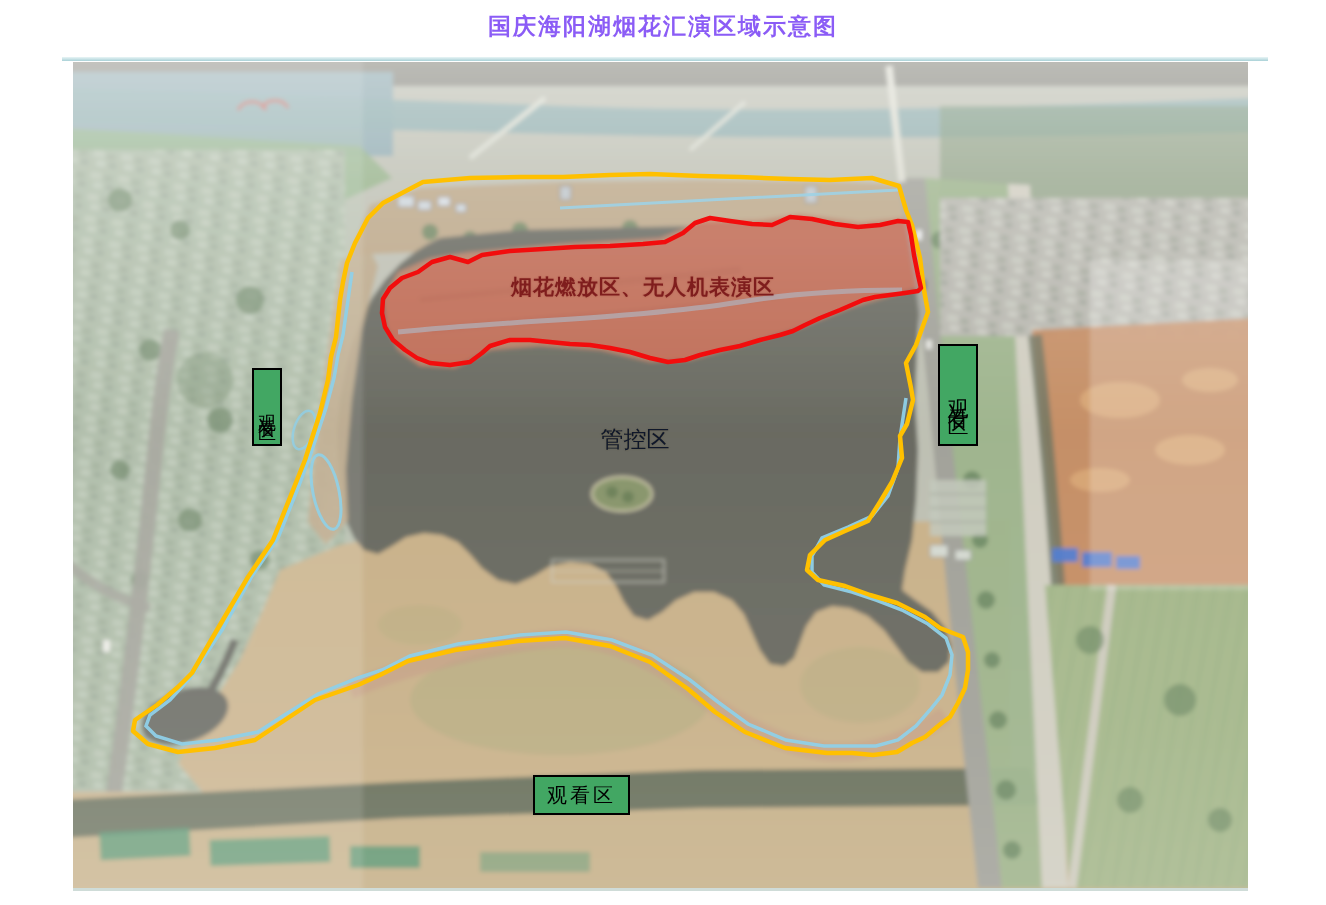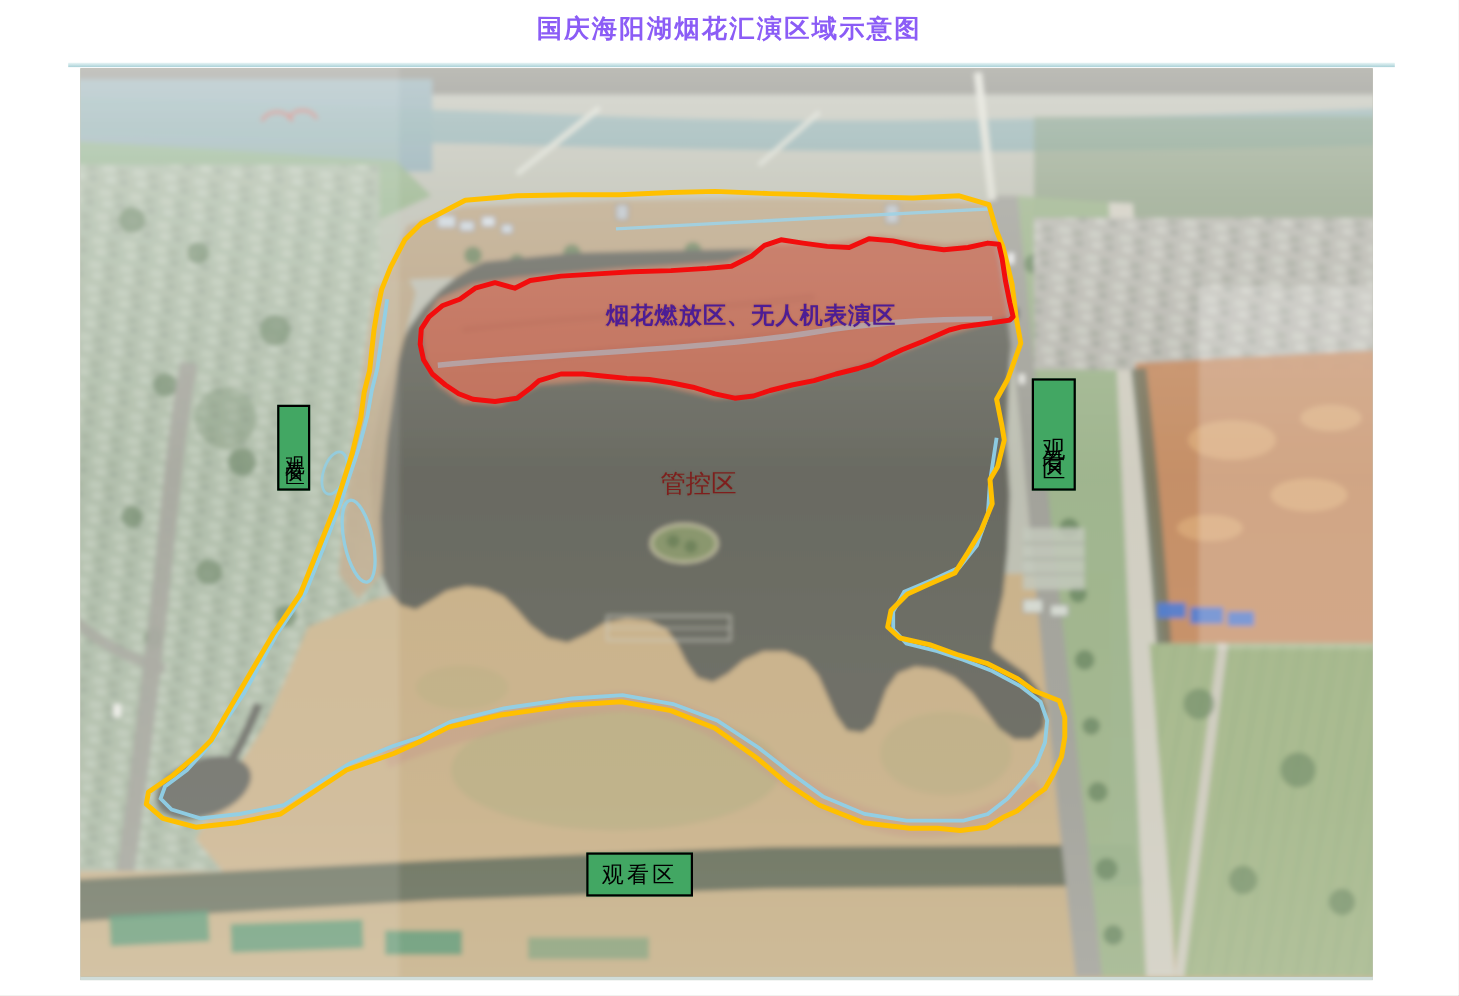--- a/index.html
+++ b/index.html
@@ -6,24 +6,24 @@
   .stage{position:relative;width:1326px;height:905px;background:#ffffff;overflow:hidden;
          font-family:"Liberation Sans",sans-serif;}
   .title{position:absolute;top:11px;left:0;width:100%;text-align:center;
          font-size:23px;font-weight:600;letter-spacing:2px;color:#8b5cf6;}
   .rule{position:absolute;top:57px;left:62px;width:1206px;height:4px;
         background:linear-gradient(180deg,#e9f5f6,#a9d1d7);}
   .photo{position:absolute;left:73px;top:62px;width:1175px;height:826px;
          background:#b7b9ab;overflow:hidden;border-bottom:3px solid #cfdcd8;}
   .photo svg{position:absolute;left:0;top:0;}
   .maplabel{position:absolute;font-family:"DejaVu Serif","Liberation Serif",serif;}
-  .fireworks-label{left:438px;top:211px;width:304px;text-align:right;
-        font-size:21px;color:#4c1d95;letter-spacing:1px;font-weight:600;text-shadow:0 0 2px rgba(120,0,0,.25);}
+  .fireworks-label{left:438px;top:211px;width:304px;text-align:left;
+        font-size:21px;color:#7f1d1d;letter-spacing:1px;font-weight:600;text-shadow:0 0 2px rgba(120,0,0,.25);}
   .control-label{left:506px;top:362px;width:112px;text-align:center;
-        font-size:23px;color:#7f1d1d;text-shadow:0 0 2px rgba(90,70,0,.3);}
+        font-size:23px;color:#0f172a;text-shadow:0 0 2px rgba(90,70,0,.3);}
   .vbox,.hbox{position:absolute;background:#42a763;border:2px solid #000;
         display:flex;align-items:center;justify-content:center;color:#000;
         font-family:"DejaVu Serif","Liberation Serif",serif;box-sizing:border-box;}
   .vbox{writing-mode:vertical-rl;text-orientation:upright;}
   .vbox.left{left:179px;top:306px;width:30px;height:78px;font-size:18px;letter-spacing:5px;}
   .vbox.right{left:865px;top:282px;width:40px;height:102px;font-size:21px;letter-spacing:9px;}
   .hbox.bottom{left:460px;top:713px;width:97px;height:40px;font-size:20px;letter-spacing:3px;}
 </style>
 </head>
 <body>

